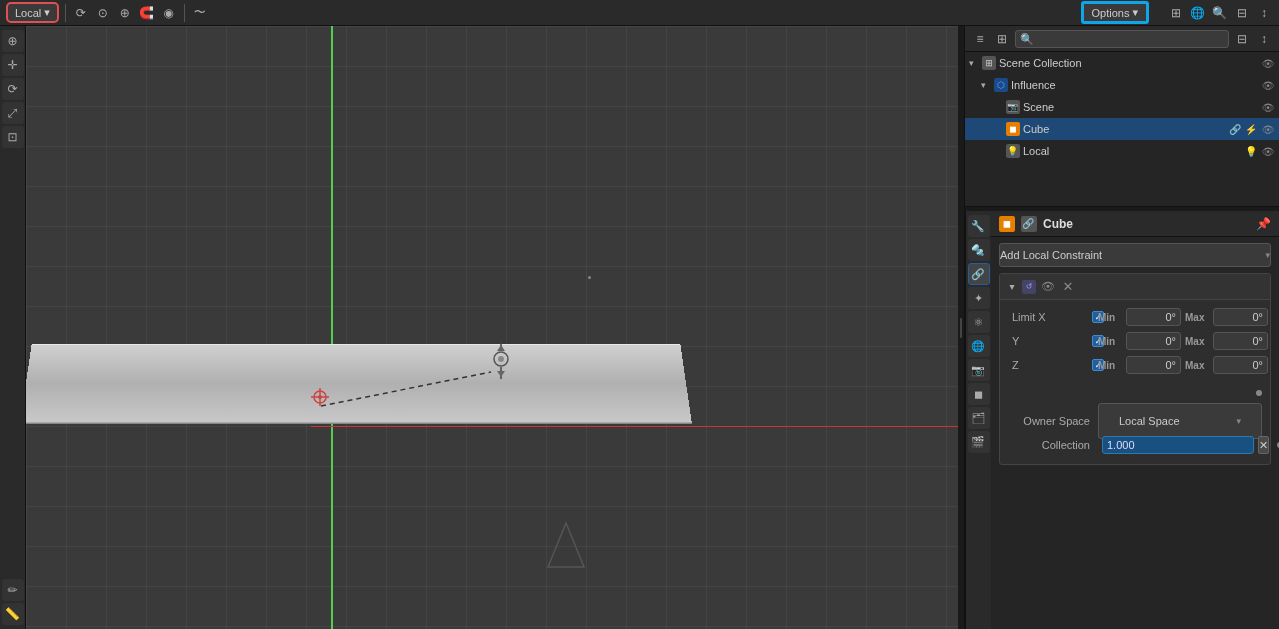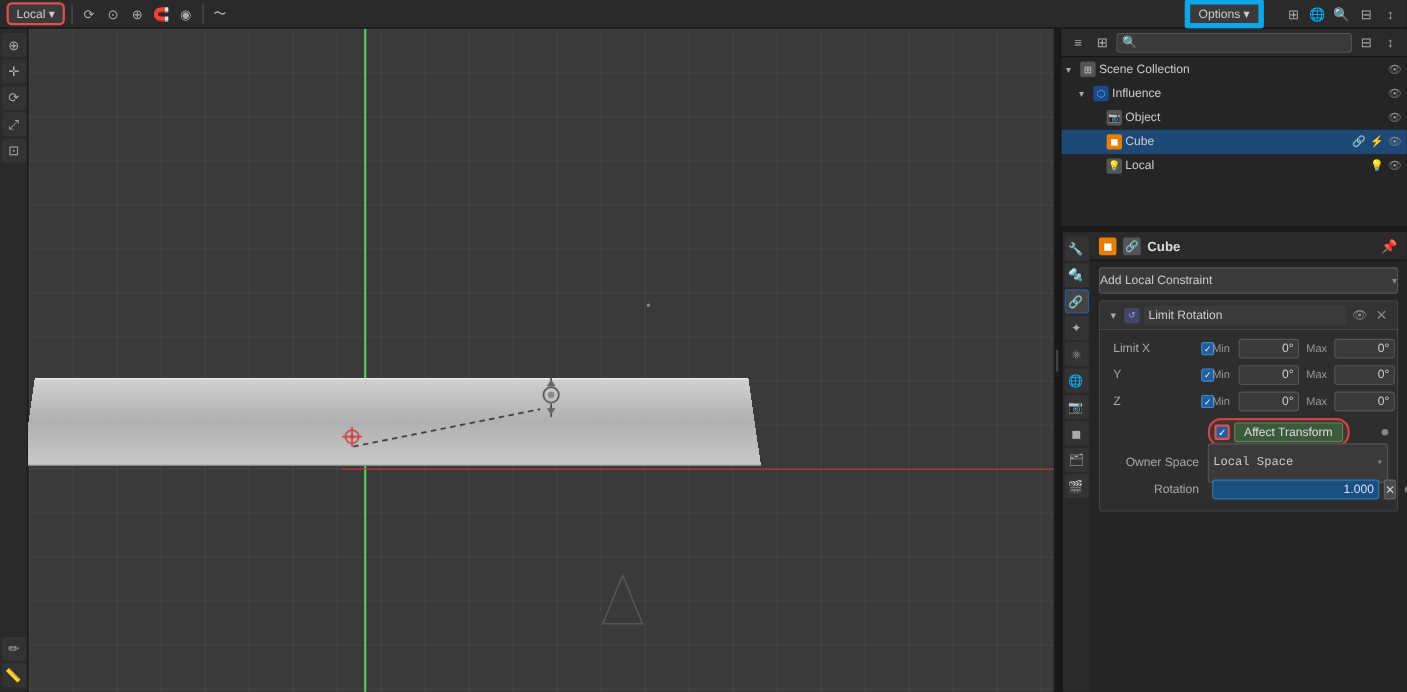--- a/index.html
+++ b/index.html
@@ -413,21 +413,22 @@
     .min-max-pair {
       display: flex;
       align-items: center;
       gap: 4px;
       flex: 1;
     }
     .min-max-label {
       color: #999;
       font-size: 10px;
       width: 24px;
-      text-align: center;
+      text-align: left;
+      font-weight: bold;
     }
     .num-field {
       background: #3a3a3a;
       border: 1px solid #555;
       border-radius: 3px;
       height: 18px;
       width: 55px;
       padding: 0 4px;
       color: #ccc;
       font-size: 11px;
@@ -435,21 +436,21 @@
     }
     .num-field-blue {
       background: #1a5080;
       border: 1px solid #2a7ab0;
       border-radius: 3px;
       height: 18px;
       flex: 1;
       padding: 0 4px;
       color: #ddf;
       font-size: 11px;
-      text-align: right;
+      text-align: left;
     }
     .affect-transform-cb {
       width: 14px;
       height: 14px;
       background: #1e5fa0;
       border: 2px solid #e05050;
       border-radius: 2px;
       display: flex;
       align-items: center;
       justify-content: center;
@@ -485,28 +486,27 @@
       flex-shrink: 0;
       margin-left: auto;
     }
 
     .select-field {
       background: #3a3a3a;
       border: 1px solid #555;
       border-radius: 3px;
       height: 36px;
       flex: 1;
-      padding: 0 4px;
+      padding: 0 20px;
       color: #ccc;
       font-size: 11px;
       display: flex;
       align-items: center;
       justify-content: space-between;
       cursor: pointer;
-      font-family: Liberation Mono, monospace;
     }
     .select-arrow {
       color: #888;
       font-size: 9px;
     }
 
     .influence-row {
       display: flex;
       align-items: center;
       height: 22px;
@@ -594,21 +594,21 @@
     .viewport-top-right {
       position: absolute;
       top: 4px;
       right: 8px;
       display: flex;
       gap: 4px;
       align-items: center;
     }
     .options-btn {
       background: #3a3a3a;
-      border: 5px solid #0ea5e9;
+      border: 3px solid #0ea5e9;
       border-radius: 3px;
       padding: 2px 8px;
       color: #ccc;
       font-size: 11px;
       cursor: pointer;
       display: flex;
       align-items: center;
       gap: 3px;
     }
 
@@ -761,21 +761,21 @@
         <span class="item-icon icon-collection">⬡</span>
         <span class="item-name">Influence</span>
         <div class="restrict-icons">
           <span class="visibility-icon">👁</span>
         </div>
       </div>
 
       <div class="outliner-item indent-2">
         <span class="tree-arrow"> </span>
         <span class="item-icon icon-camera">📷</span>
-        <span class="item-name">Object</span>
+        <span class="item-name">Scene</span>
         <div class="restrict-icons">
           <span class="visibility-icon">👁</span>
         </div>
       </div>
 
       <div class="outliner-item indent-2 selected">
         <span class="tree-arrow"> </span>
         <span class="item-icon icon-mesh">◼</span>
         <span class="item-name">Cube</span>
         <div class="restrict-icons">
@@ -825,21 +825,20 @@
         <div class="add-constraint-btn">
           <span>Add Local Constraint</span>
           <span style="margin-left:auto;color:#888;font-size:9px;">▾</span>
         </div>
 
         <div class="constraint-block">
 
           <div class="constraint-header">
             <div class="constraint-fold">▾</div>
             <div class="constraint-type-icon">↺</div>
-            <input class="constraint-name-field" type="text" value="Limit Rotation" style="">
             <div class="constraint-visibility">👁</div>
             <div class="constraint-close">✕</div>
           </div>
 
           <div class="constraint-body">
 
             <div class="prop-row">
               <div style="display:flex;align-items:flex-start;gap:4px;width:90px;">
                 <span class="prop-label-left">Limit X</span>
                 <div class="cb"></div>
@@ -873,37 +872,33 @@
               <div class="min-max-pair">
                 <span class="min-max-label">Min</span>
                 <input class="num-field" type="text" value="0°" style="">
                 <span class="min-max-label">Max</span>
                 <input class="num-field" type="text" value="0°" style="">
               </div>
             </div>
 
             <div style="display:flex;align-items:center;height:26px;margin:4px 0;">
               <div style="width:90px;"></div>
-              <div class="affect-transform-highlight">
-                <div class="affect-transform-cb"></div>
-                <span class="affect-transform-label">Affect Transform</span>
-              </div>
               <div class="dot-indicator"></div>
             </div>
 
             <div class="prop-row">
               <span class="prop-label" style="width:90px;">Owner Space</span>
               <div class="select-field">
                 <span>Local Space</span>
                 <span class="select-arrow">▾</span>
               </div>
             </div>
 
             <div class="influence-row">
-              <span class="prop-label" style="width:90px;">Rotation</span>
+              <span class="prop-label" style="width:90px;">Collection</span>
               <input class="num-field-blue" type="text" value="1.000" style="">
               <div class="x-btn">✕</div>
               <div class="dot-indicator" style="margin-left:4px;"></div>
             </div>
 
           </div>
         </div>
       </div>
     </div>
 

